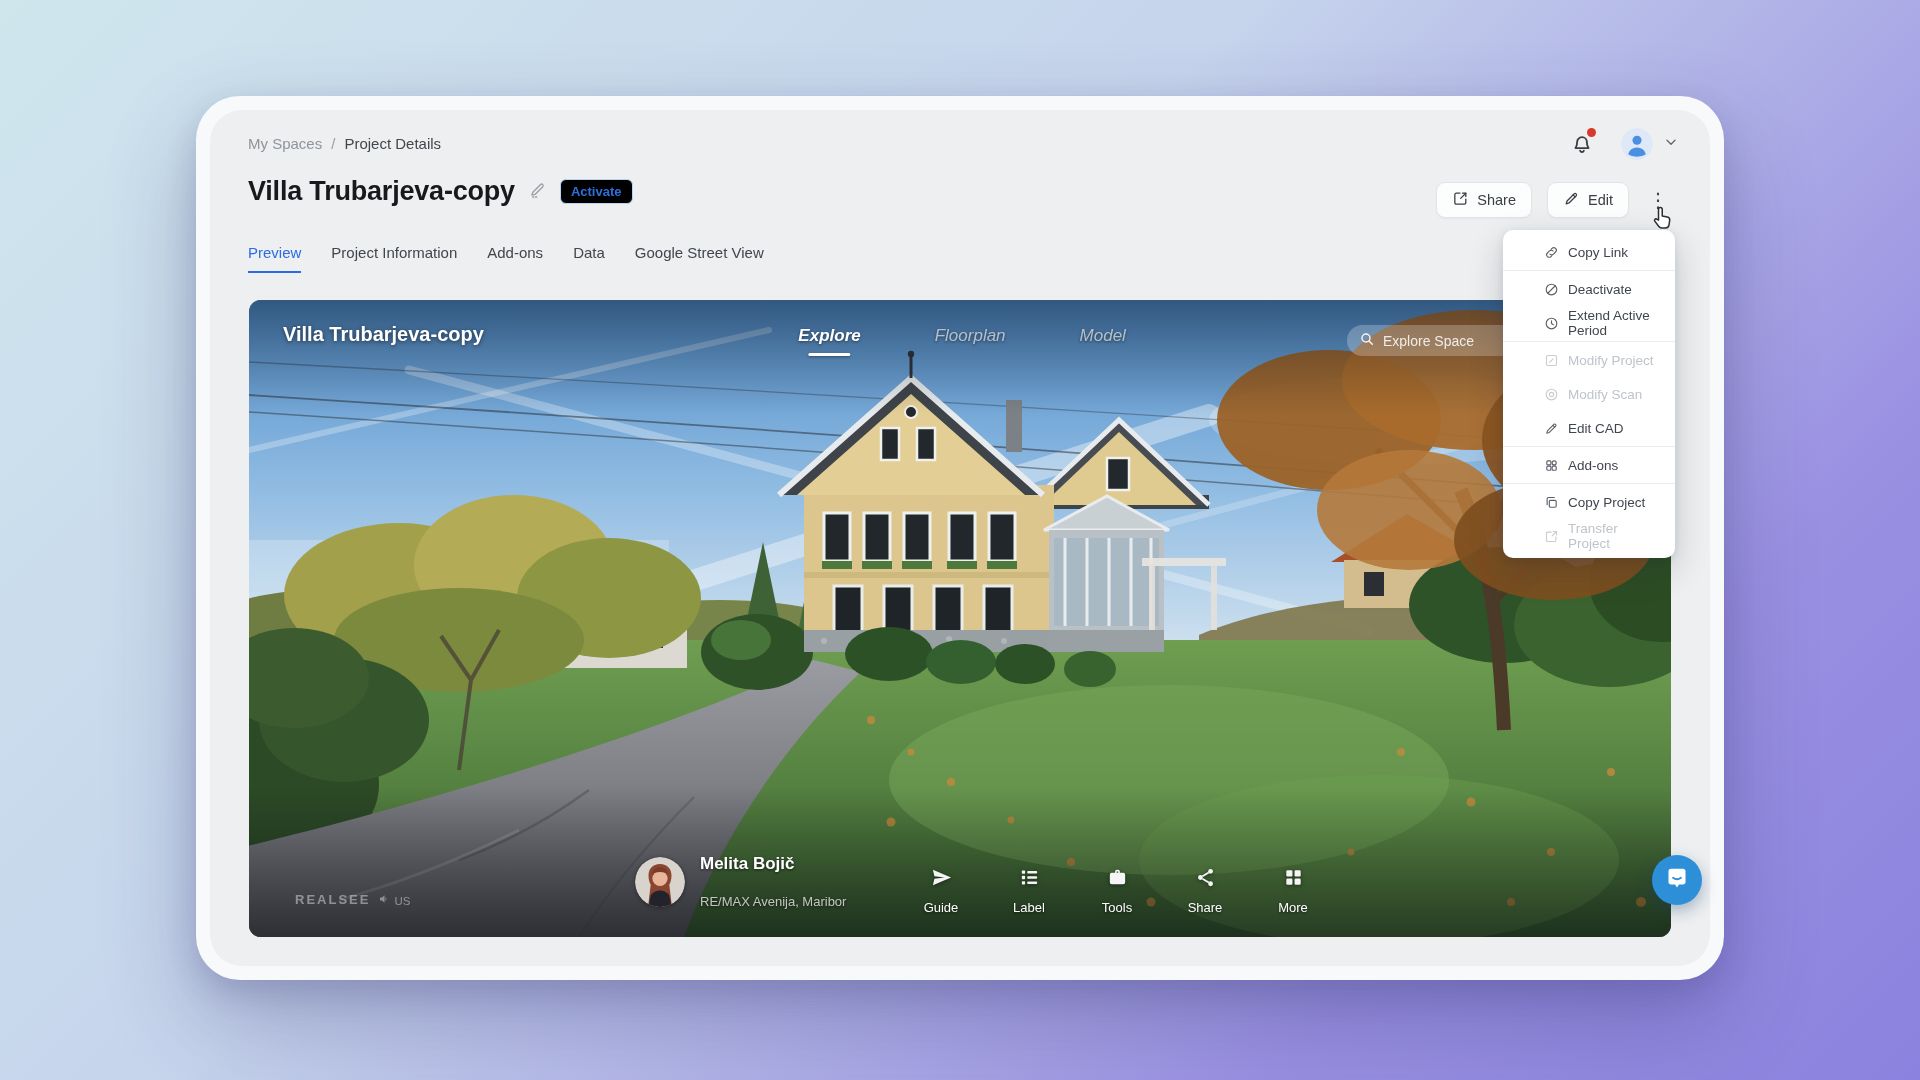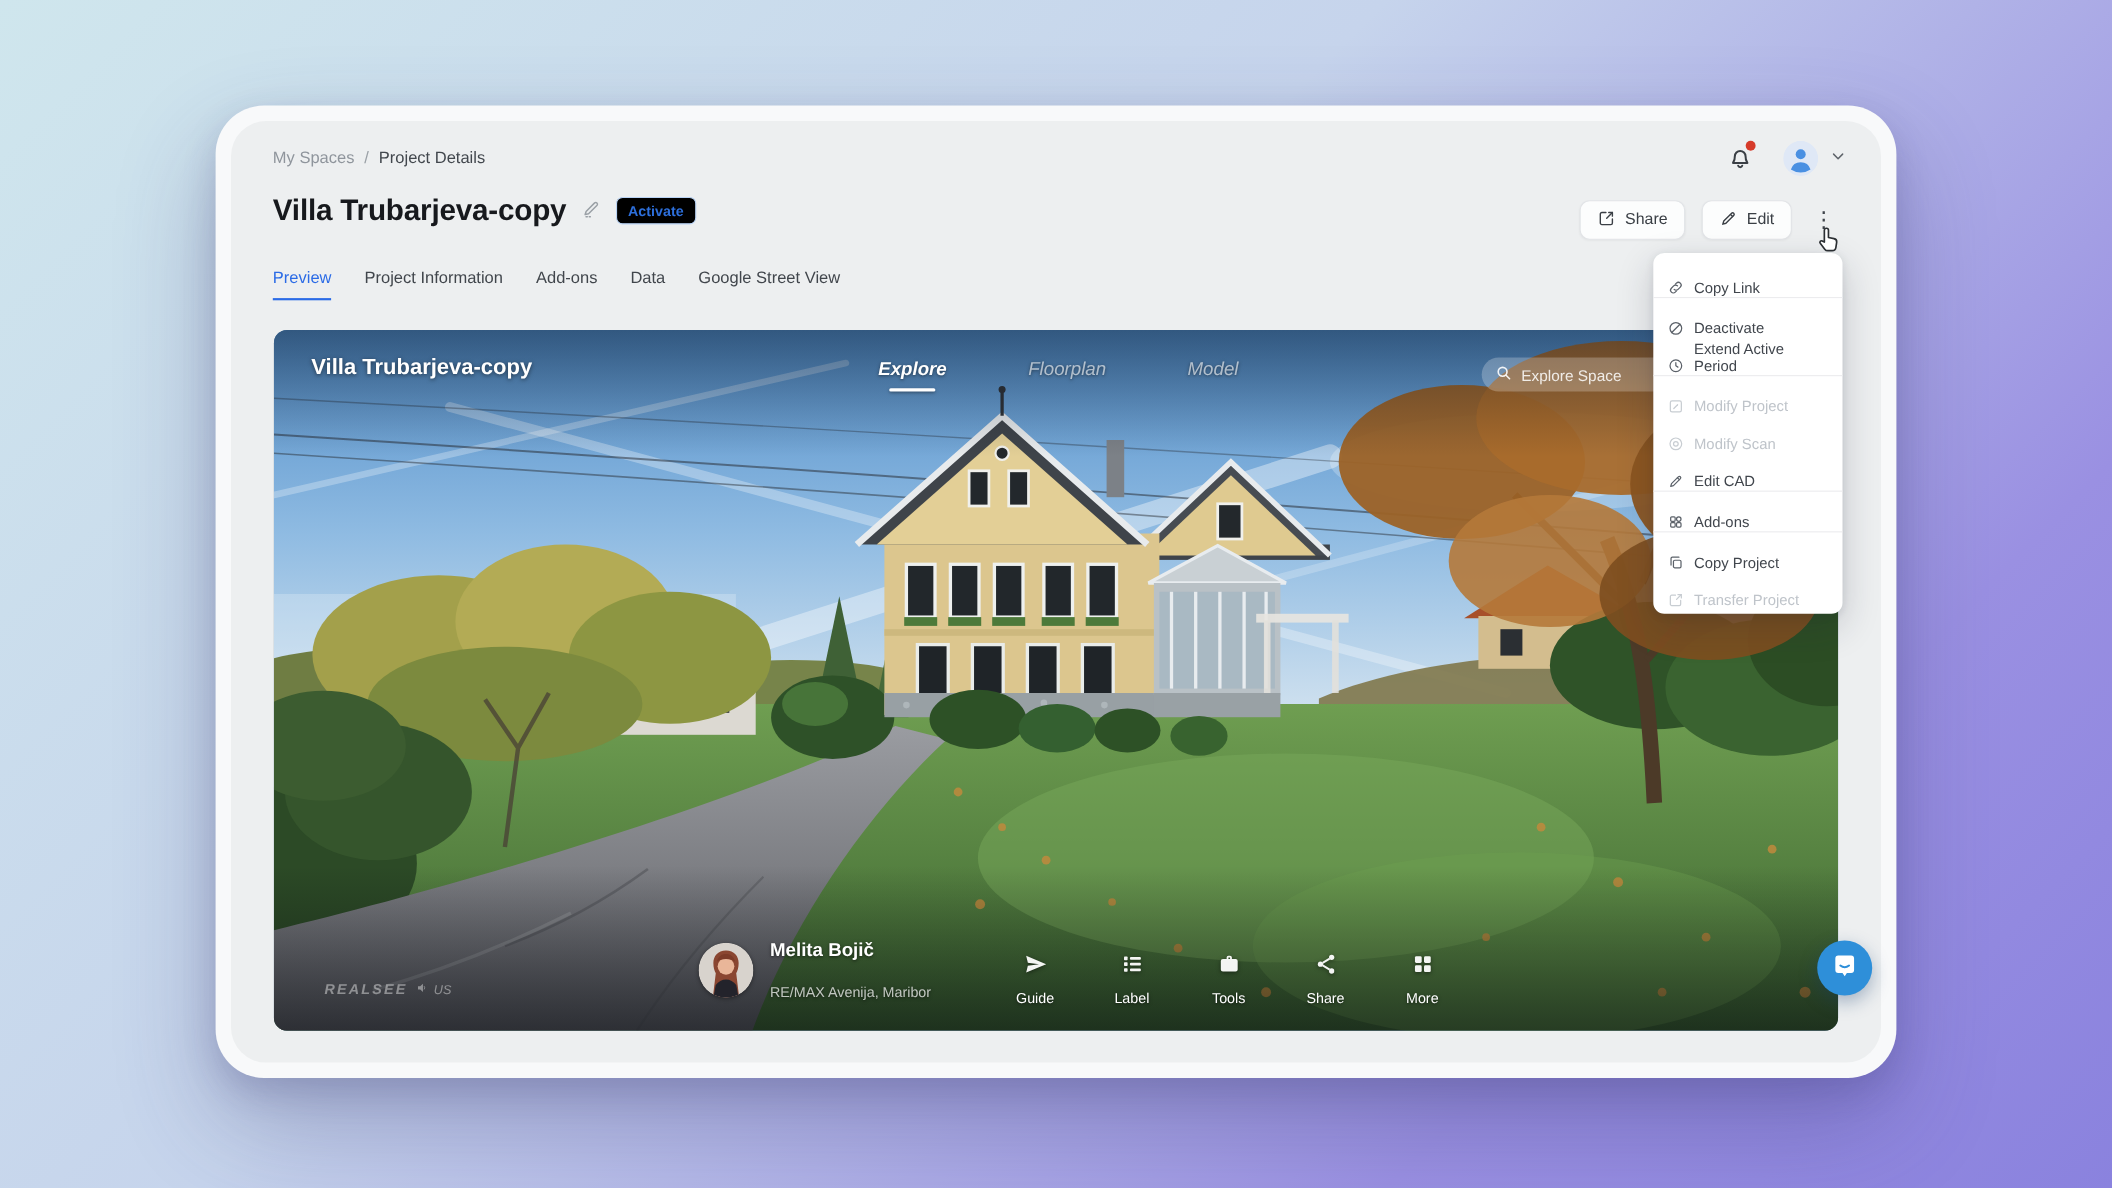--- a/index.html
+++ b/index.html
@@ -59,40 +59,40 @@
     cursor:pointer; text-align:center;font-style:italic; }
   .v-nav-item.active { color:#fff; font-weight:bold; }
   .v-nav-item.active .nav-underline { display:block; width:42px; height:2.5px; background:#fff;
     border-radius:2px; margin:7px auto 0; box-shadow:0 1px 3px rgba(0,0,0,.4); }
   .nav-underline { display:none; }
   .v-search { position:absolute; left:1098px; top:25px; width:178px; height:31px; border-radius:16px;
     background:rgba(255,255,255,.24); display:flex; align-items:center; gap:8px; padding:0 12px;
     color:rgba(255,255,255,.85); font-size:14px; cursor:text; }
   .v-search svg { width:16px; height:16px; }
   .watermark { position:absolute; left:46px; bottom:30px; display:flex; align-items:center; gap:8px;
-    color:#fff; opacity:.42;font-style:italic; }
+    color:#fff; opacity:.42; }
   .wm-brand { font-size:13px; font-weight:bold; letter-spacing:2px; }
   .wm-lang { font-size:11.5px; display:flex; align-items:flex-end; gap:4px; }
   .wm-lang svg { width:12px; height:12px; }
 
   .agent { position:absolute; left:386px; bottom:28px; display:flex; align-items:center; gap:15px; }
   .agent-avatar { width:50px; height:50px; border-radius:50%; overflow:hidden; box-shadow:0 1px 4px rgba(0,0,0,.4); }
   .agent-name { color:#fff; font-size:17px; font-weight:bold; text-shadow:0 1px 3px rgba(0,0,0,.6); }
   .agent-company { color:rgba(255,255,255,.72); font-size:13px; margin-top:20px; text-shadow:0 1px 3px rgba(0,0,0,.6); }
 
   .vtoolbar { position:absolute; left:668px; bottom:22px; display:flex; gap:40px; }
   .vtool { width:48px; display:flex; flex-direction:column; align-items:center; gap:7px; cursor:pointer; }
   .vtool svg { width:23px; height:23px; filter:drop-shadow(0 1px 2px rgba(0,0,0,.5)); }
   .vtool-label { color:#fff; font-size:13px; text-shadow:0 1px 3px rgba(0,0,0,.6); }
 
   
   .menu { position:absolute; left:1293px; top:120px; width:172px; background:#fff; border-radius:10px;
     padding:5px 0; box-shadow:0 12px 34px rgba(30,35,55,.20), 0 2px 8px rgba(30,35,55,.10); z-index:40; }
-  .menu-item { height:34px; display:flex; align-items:flex-end; gap:9px; padding:0 13px;
-    font-size:13.5px; color:#41464d; cursor:pointer; }
+  .menu-item { height:34px; display:flex; align-items:center; gap:9px; padding:0 13px;
+    font-size:13.5px; color:#41464d; cursor:pointer;margin-left:28px; }
   .menu-item .ic { color:#5b6169; display:flex; }
   .menu-item .ic svg { width:15px; height:15px; }
   .menu-item.disabled { color:#bfc4ca; cursor:default; }
   .menu-item.disabled .ic { color:#c8cdd2; }
   .menu-divider { height:1px; background:#ececee; margin:1px 0; }
 
   
   .cursor { position:absolute; left:1438px; top:94px; width:28px; height:28px; z-index:60; pointer-events:none; }
   .chat-fab { position:absolute; left:1652px; top:855px; width:50px; height:50px; border-radius:50%;
     background:#2e8fd9; display:flex; align-items:center; justify-content:center; cursor:pointer; z-index:70;

